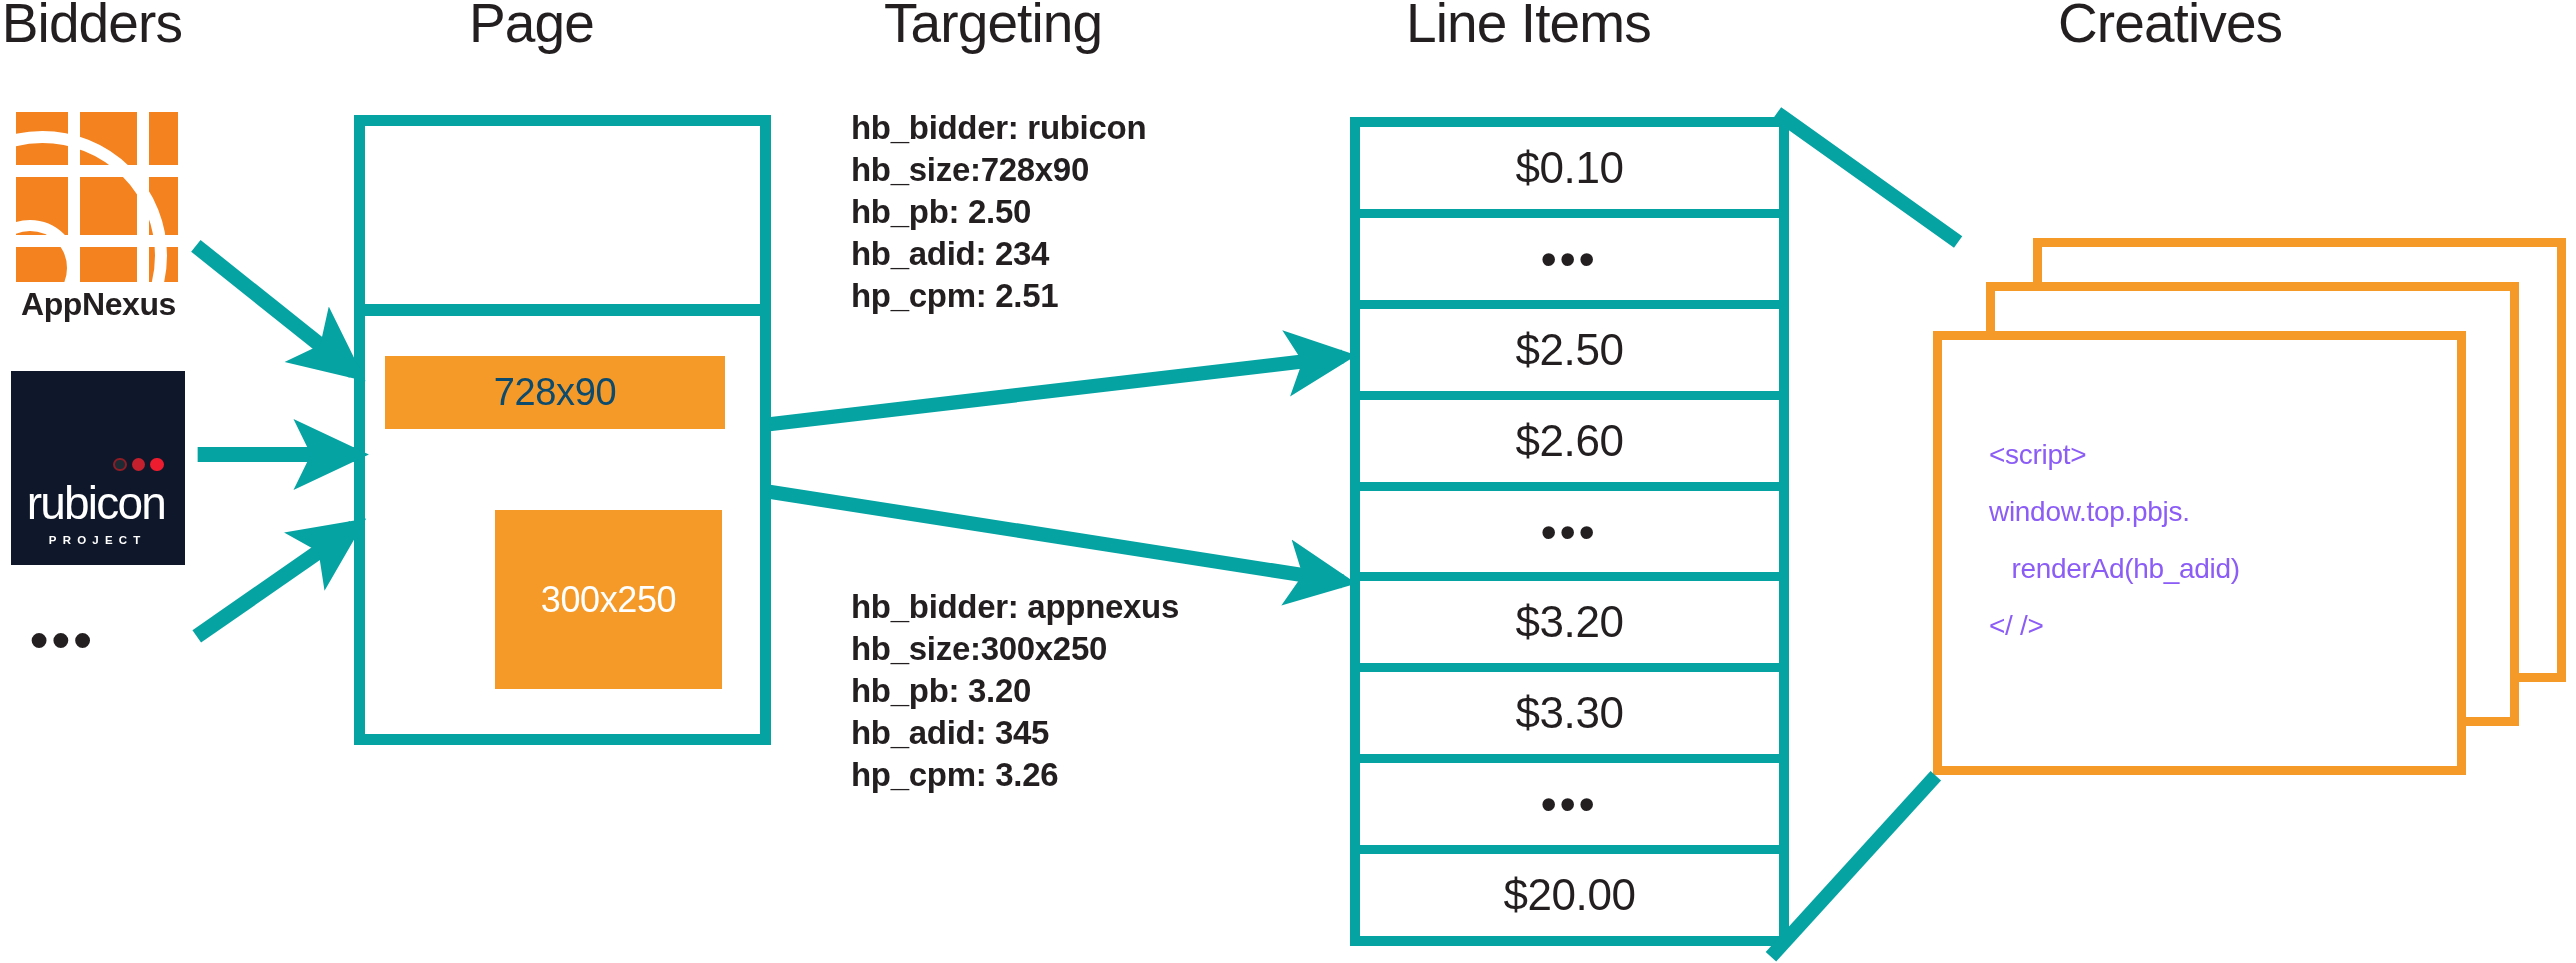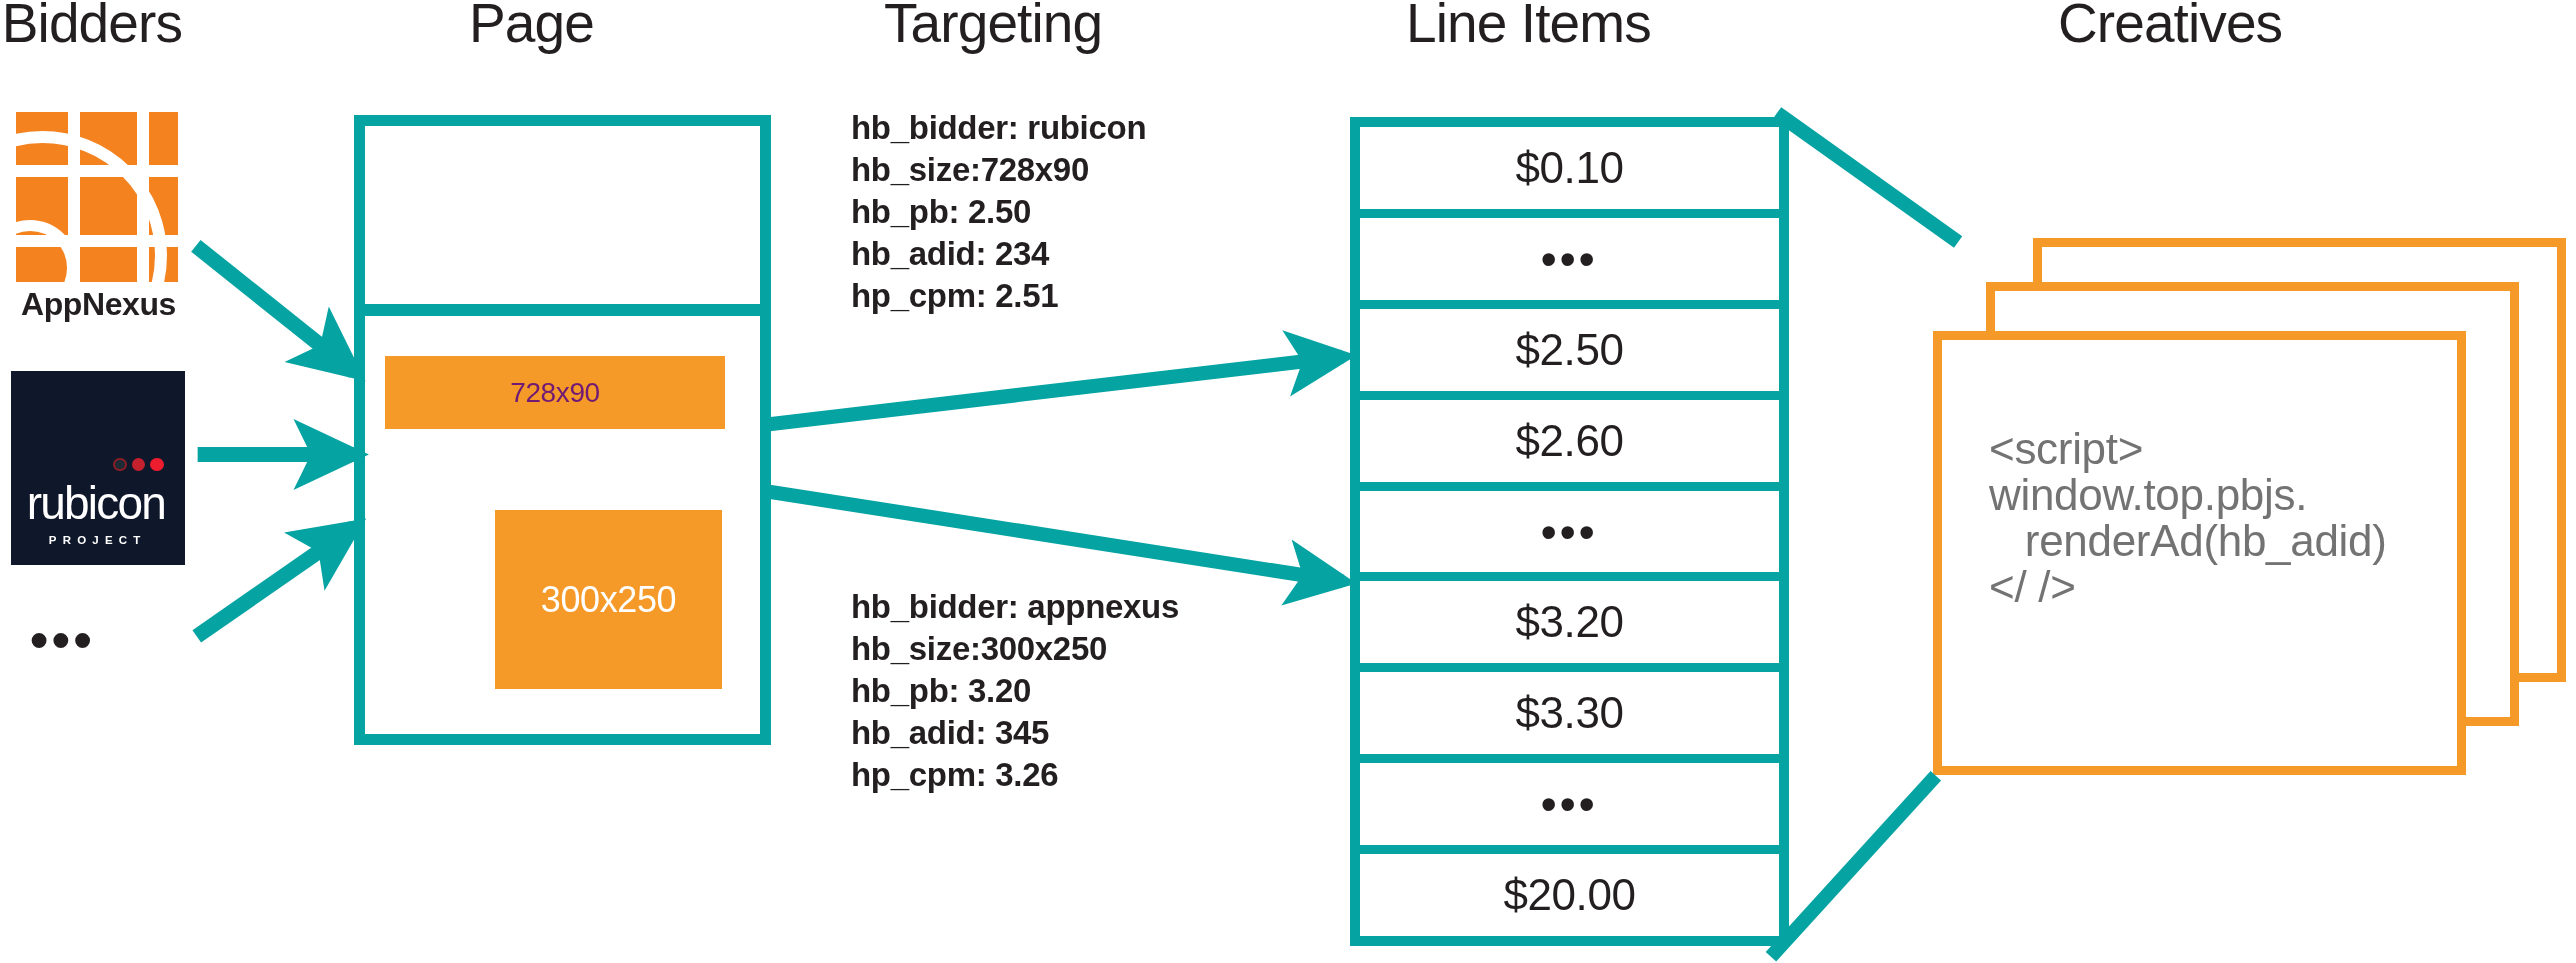--- a/index.html
+++ b/index.html
@@ -141,23 +141,23 @@
     position:absolute;
     left:354px; top:304px;
     width:417px; height:11.5px;
     background:#06A3A3;
   }
   .ad-728{
     position:absolute;
     left:385px; top:356px;
     width:340px; height:73px;
     background:#F59A28;
-    color:#701a75;
+    color:#0c4a6e;
     display:flex; align-items:center; justify-content:center;
-    font-size:28px; font-weight:400; letter-spacing:-0.4px;
+    font-size:38px; font-weight:400; letter-spacing:-0.4px;
   }
   .ad-300{
     position:absolute;
     left:495px; top:510px;
     width:227px; height:179px;
     background:#F59A28;
     color:#ffffff;
     display:flex; align-items:center; justify-content:center;
     font-size:36px; font-weight:400; letter-spacing:-0.4px;
   }
@@ -213,24 +213,24 @@
     box-sizing:border-box;
     background:#ffffff;
   }
   #creative-card-3{ left:2033px; top:238px; width:533px; height:444px; }
   #creative-card-2{ left:1986px; top:282px; width:533px; height:444px; }
   #creative-card-1{ left:1933px; top:331px; width:533px; height:444px; }
   .creative-code{
     position:absolute;
     left:1989px; top:426px;
     width:480px;
-    font-size:44px;
+    font-size:28px;
     font-weight:400;
-    line-height:46px;
-    color:#737373;
+    line-height:57px;
+    color:#8b5cf6;
     white-space:pre;
     letter-spacing:-0.3px;
   }
 
   
   #arrows{
     position:absolute;
     left:0; top:0;
     width:2576px; height:963px;
     pointer-events:none;

